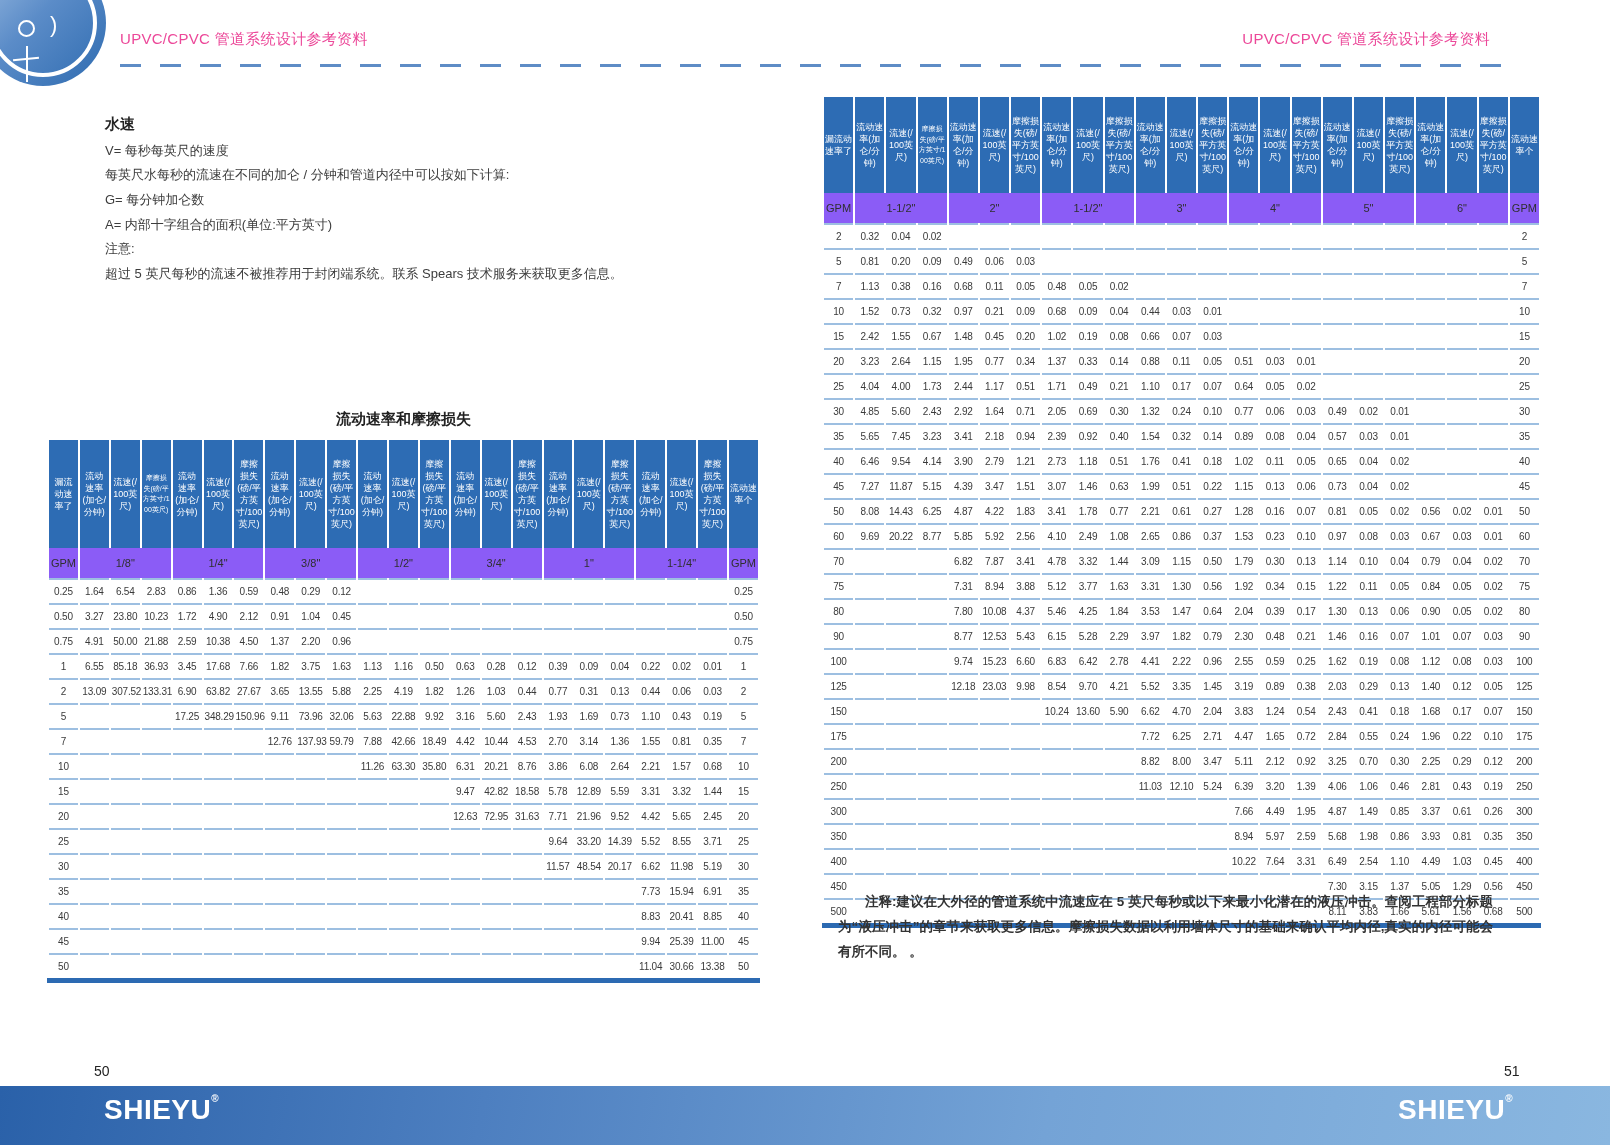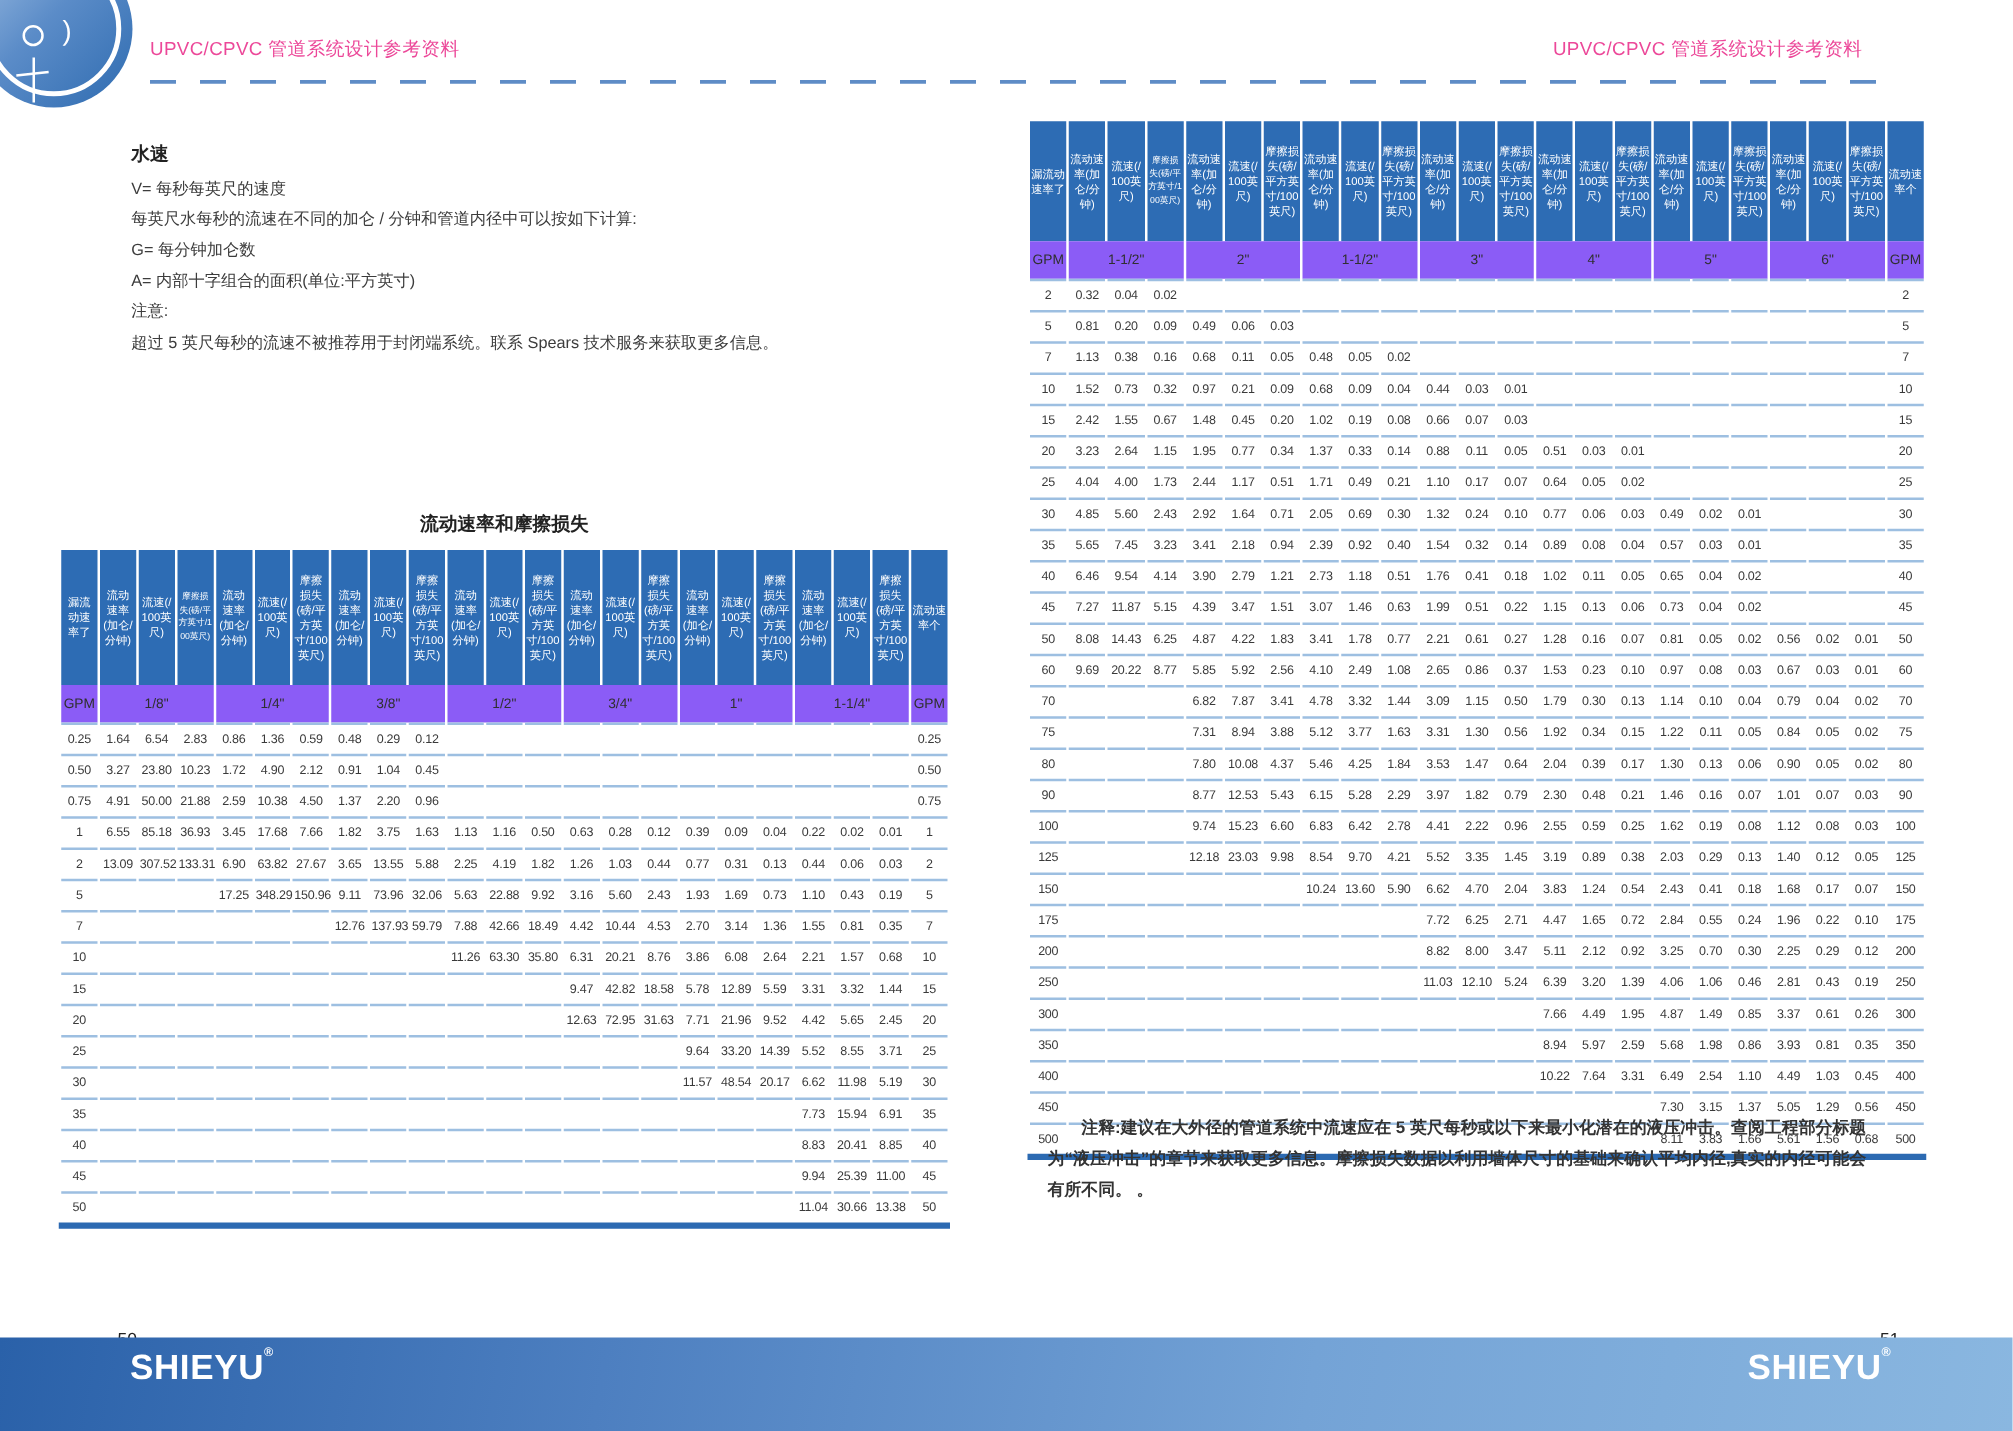--- a/index.html
+++ b/index.html
@@ -46,21 +46,21 @@
     height:21px;vertical-align:middle;white-space:nowrap;letter-spacing:-.2px;}
 
   
   .note{position:absolute;left:838px;top:890px;width:655px;font-size:13.5px;font-weight:700;
     color:#333;line-height:1.85;text-align:justify;text-indent:2em;}
 
   
   .page-num{position:absolute;font-size:14px;color:#222;}
   .page-num.left{left:94px;top:1063px;}
   .page-num.right{left:1504px;top:1063px;}
-  .footer-bar{position:absolute;left:0;bottom:0;width:1610px;height:75px;
+  .footer-bar{position:absolute;left:0;bottom:0;width:1610px;height:59px;
     background:linear-gradient(100deg,#2a61a9 0%,#4d7fc0 30%,#74a3d6 65%,#8ab7e0 100%);}
   .brand{position:absolute;top:8px;color:#fff;font-weight:800;font-size:28px;
     letter-spacing:.5px;font-stretch:condensed;}
   .brand .reg{font-size:10px;vertical-align:top;line-height:1;}
   .brand.left{left:104px;}
   .brand.right{left:1398px;}
 </style>
 </head>
 <body>
 

